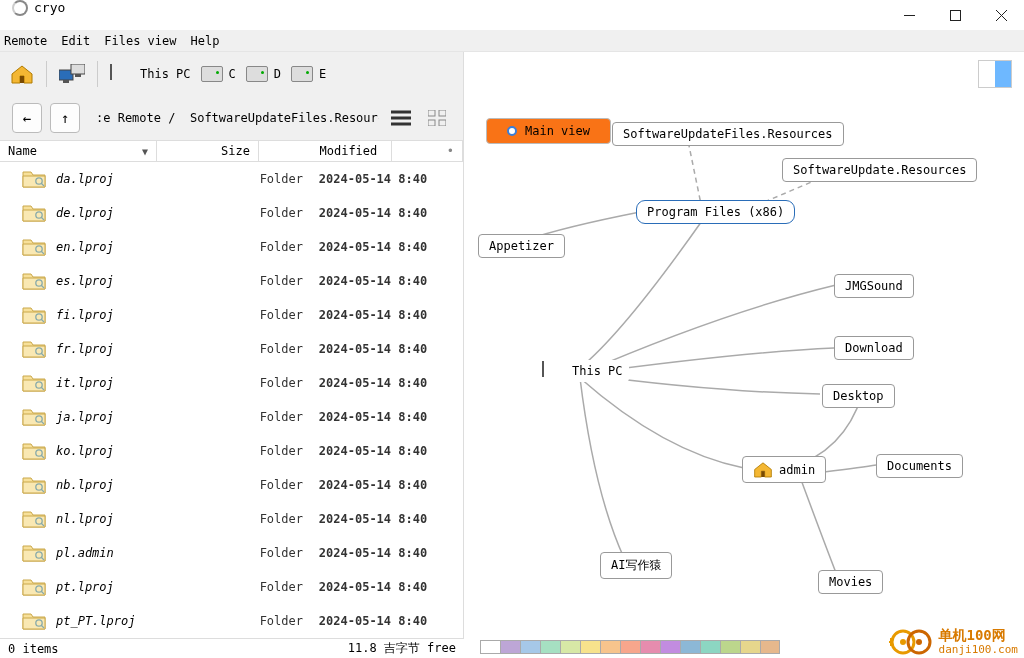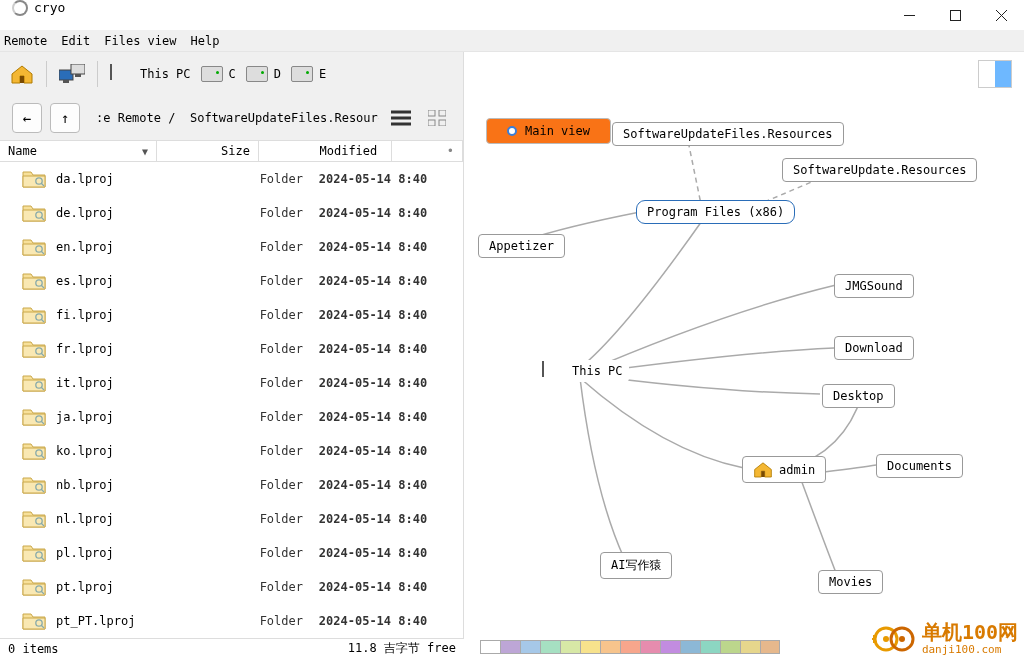--- a/index.html
+++ b/index.html
@@ -32,39 +32,39 @@
 .lv-header .col { padding: 3px 8px; border-right: 1px solid #ddd; display: flex; align-items: center; }
 .col-name { width: 235px; }
 .col-size { width: 76px; text-align: right; justify-content: flex-end; }
 .col-mod { width: 124px; text-align: center; justify-content: center; }
 .col-ext { flex: 1; }
 .sort-arrow { margin-left: auto; font-size: 10px; color: #555; }
 .lv-body { flex: 1; overflow-y: auto; }
 .lv-row { height: 34px; display: flex; align-items: center; padding-left: 22px; }
 .folder-icon { width: 24px; height: 20px; margin-right: 10px; display: inline-block; position: relative; }
 .folder-icon svg { width: 24px; height: 20px; }
-.fname { width: 179px; }
+.fname { width: 179px; font-style: italic; }
 .fsize { width: 76px; text-align: right; padding-right: 8px; color: #333; }
 .fmod { width: 124px; text-align: center; color: #333; font-weight: bold; }
 .right { flex: 1; position: relative; background: #fff; }
 .mainview-badge { position: absolute; top: 82px; left: 486px; border: 1px solid #bbb; border-radius: 4px; padding: 5px 20px; display: flex; align-items: center; gap: 8px; background: #f97316; margin-top: 36px; }
 .mainview-badge .dot { width: 10px; height: 10px; border: 2px solid #3a7dd8; border-radius: 50%; background: #fff; }
 .color-toggle { position: absolute; top: 60px; right: 12px; width: 34px; height: 28px; border: 1px solid #ccc; display: flex; }
 .color-toggle div:first-child { flex:1; background:#fff; }
 .color-toggle div:last-child { flex:1; background:#6eb8ff; }
 .gnode { position: absolute; border: 1px solid #999; border-radius: 4px; padding: 4px 10px; background: #fff; font-size: 12px; white-space: nowrap; display: flex; align-items: center; gap: 6px; }
 .gnode.selected { border: 1.5px solid #2a6db8; }
 .statusbar { height: 20px; background: #fff; border-top: 1px solid #ddd; display: flex; align-items: center; padding: 0 8px; font-size: 12px; position: absolute; bottom: 0; left: 0; width: 464px; }
 .statusbar .sp { flex: 1; }
 .palette { position: absolute; bottom: 0; left: 480px; height: 18px; display: flex; }
 .palette div { width: 20px; height: 14px; border: 1px solid #aaa; border-right: none; }
 .palette div:last-child { border-right: 1px solid #aaa; }
 .watermark { position: absolute; bottom: 2px; right: 6px; display: flex; align-items: center; gap: 6px; }
 .watermark .logo { width: 44px; height: 28px; }
-.watermark .txt { font-size: 20px; color: #d87a00; font-weight: bold; line-height: 1.1; }
+.watermark .txt { font-size: 14px; color: #d87a00; font-weight: bold; line-height: 1.1; }
 .watermark .url { font-size: 11px; color: #d87a00; }
 svg.edges { position: absolute; inset: 0; width: 100%; height: 100%; }
 </style>
 </head>
 <body>
 
 <div class="titlebar">
   <span class="appicon"></span>
   <span class="title">cryo</span>
   <div class="winbtns">
@@ -291,21 +291,21 @@
             <span class="fsize">Folder</span>
             <span class="fmod">2024-05-14  8:40</span>
           </div>
           <div class="lv-row">
             <span class="folder-icon"><svg viewBox="0 0 24 20">
                 <path d="M1 3 h8 l2 3 h12 v12 h-22 z" fill="#f7e09a" stroke="#caa84a"></path>
                 <path d="M1 7 h22 v11 h-22 z" fill="#f9e8b3" stroke="#caa84a"></path>
                 <circle cx="17" cy="12" r="3.2" fill="none" stroke="#8aa" stroke-width="1.3"></circle>
                 <path d="M19 14 l3 3" stroke="#8aa" stroke-width="1.3"></path>
               </svg></span>
-            <span class="fname">pl.lproj</span>
+            <span class="fname">pl.admin</span>
             <span class="fsize">Folder</span>
             <span class="fmod">2024-05-14  8:40</span>
           </div>
           <div class="lv-row">
             <span class="folder-icon"><svg viewBox="0 0 24 20">
                 <path d="M1 3 h8 l2 3 h12 v12 h-22 z" fill="#f7e09a" stroke="#caa84a"></path>
                 <path d="M1 7 h22 v11 h-22 z" fill="#f9e8b3" stroke="#caa84a"></path>
                 <circle cx="17" cy="12" r="3.2" fill="none" stroke="#8aa" stroke-width="1.3"></circle>
                 <path d="M19 14 l3 3" stroke="#8aa" stroke-width="1.3"></path>
               </svg></span>

